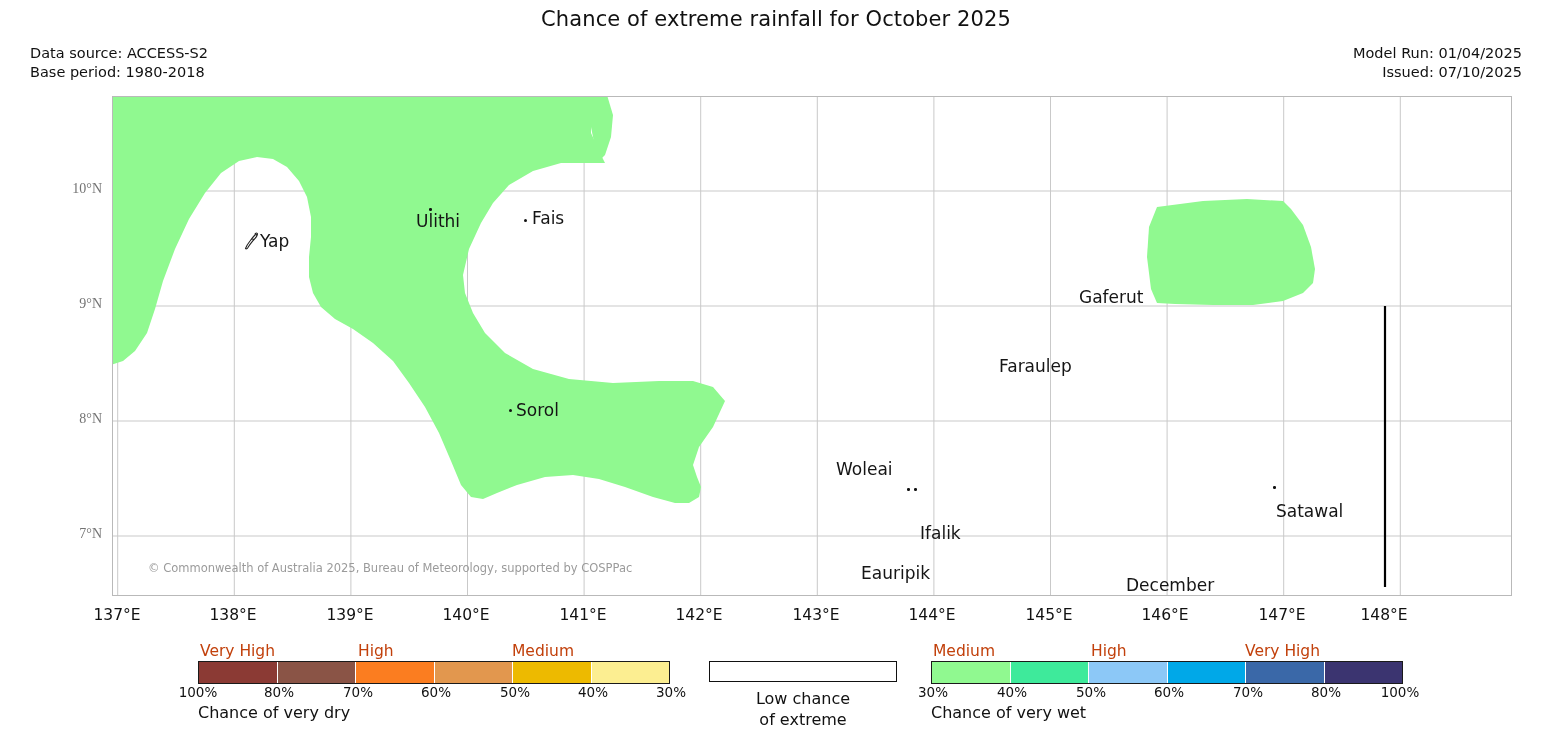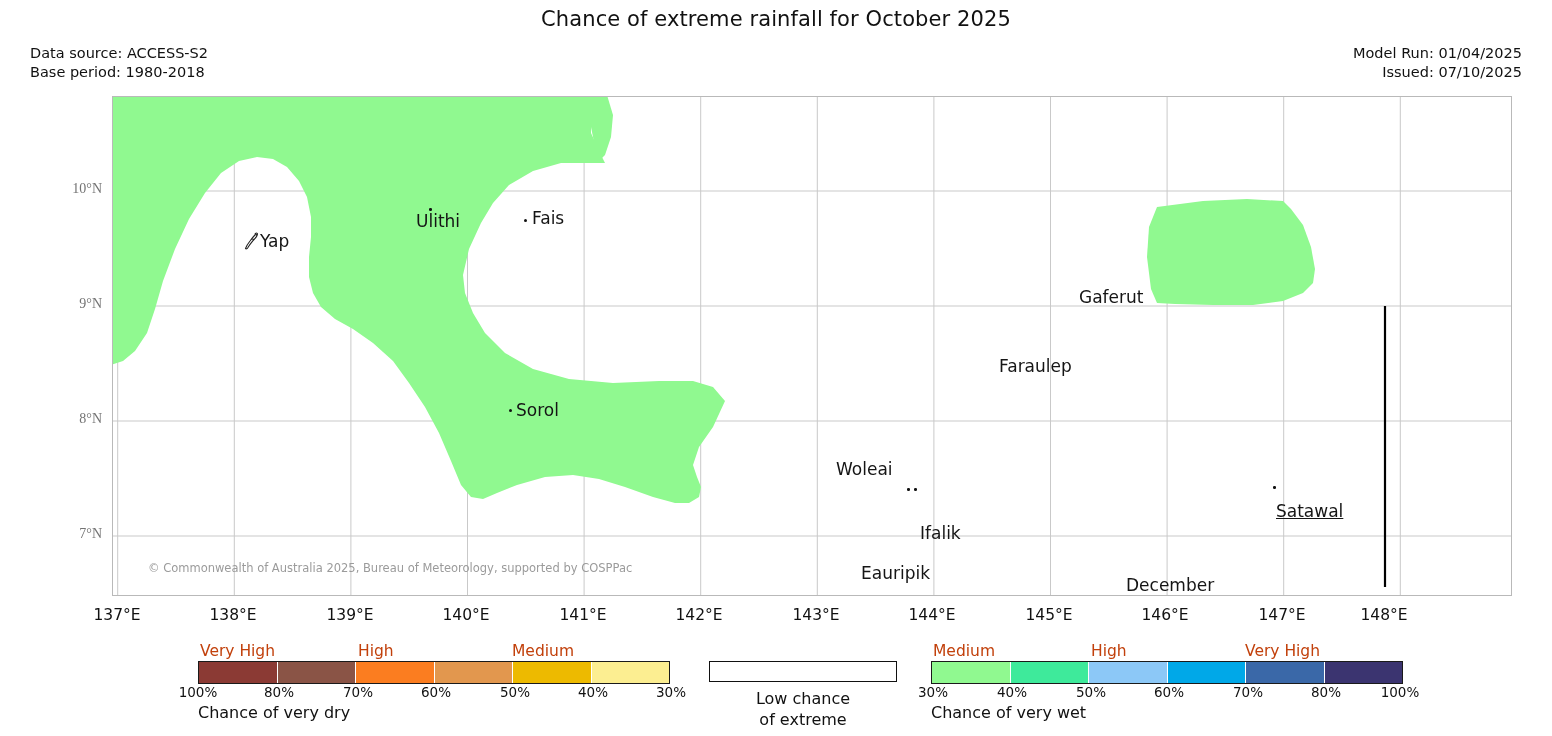--- a/index.html
+++ b/index.html
@@ -227,21 +227,21 @@
 
   <div class="place" style="left:147px;top:134px;">Yap</div>
   <div class="place" style="left:303px;top:114px;">Ulithi</div>
   <div class="place" style="left:419px;top:111px;">Fais</div>
   <div class="place" style="left:403px;top:303px;">Sorol</div>
   <div class="place" style="left:966px;top:190px;">Gaferut</div>
   <div class="place" style="left:886px;top:259px;">Faraulep</div>
   <div class="place" style="left:723px;top:362px;">Woleai</div>
   <div class="place" style="left:807px;top:390px;margin-top:36px;">Ifalik</div>
   <div class="place" style="left:1013px;top:478px;">December</div>
-  <div class="place" style="left:1163px;top:404px;text-decoration:underline;">Satawal</div>
+  <div class="place" style="left:1163px;top:404px;">Satawal</div>
   <div class="place" style="left:748px;top:466px;">Eauripik</div>
 </div>
 
 <div class="abs" id="copyright">© Commonwealth of Australia 2025, Bureau of Meteorology, supported by COSPPac</div>
 
 <div class="ytick" style="left:32px;top:181px;">10°N</div>
 <div class="ytick" style="left:32px;top:296px;">9°N</div>
 <div class="ytick" style="left:32px;top:411px;">8°N</div>
 <div class="ytick" style="left:32px;top:526px;">7°N</div>
 

